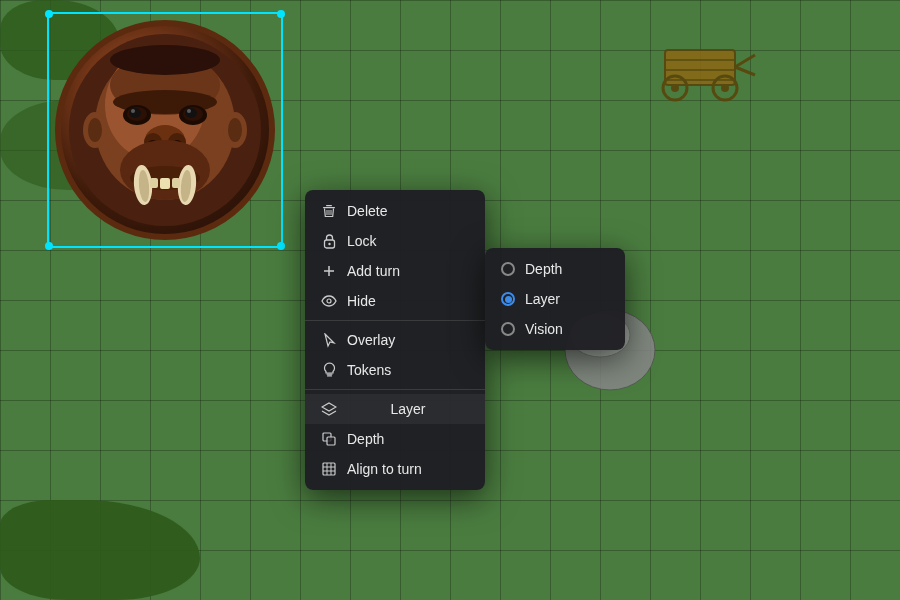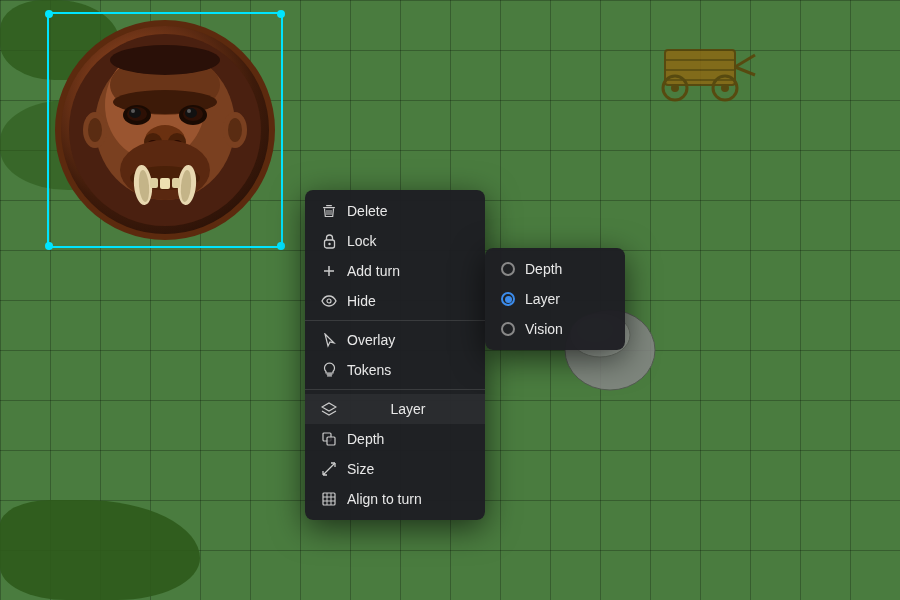--- a/index.html
+++ b/index.html
@@ -386,29 +386,20 @@
   <div class="menu-item">
     <span class="menu-icon">
       <svg width="14" height="14" viewBox="0 0 14 14" fill="none">
         <rect x="1" y="1" width="8" height="8" rx="1" stroke="#ccc" stroke-width="1.2" fill="none"></rect>
         <rect x="5" y="5" width="8" height="8" rx="1" stroke="#ccc" stroke-width="1.2" fill="rgba(30,30,35,0.8)"></rect>
       </svg>
     </span>
     <span class="menu-item-label">Depth</span>
   </div>
 
-  <div class="menu-item">
-    <span class="menu-icon">
-      <svg width="14" height="14" viewBox="0 0 14 14" fill="none">
-        <path d="M1 13L13 1M1 13H5M1 13V9" stroke="#ccc" stroke-width="1.3"></path>
-        <path d="M13 1H9M13 1V5" stroke="#ccc" stroke-width="1.3"></path>
-      </svg>
-    </span>
-    <span class="menu-item-label">Size</span>
-  </div>
 
   <div class="menu-item">
     <span class="menu-icon">
       <svg width="14" height="14" viewBox="0 0 14 14" fill="none">
         <rect x="1" y="1" width="12" height="12" rx="1" stroke="#ccc" stroke-width="1.2" fill="none"></rect>
         <line x1="1" y1="5" x2="13" y2="5" stroke="#ccc" stroke-width="1"></line>
         <line x1="1" y1="9" x2="13" y2="9" stroke="#ccc" stroke-width="1"></line>
         <line x1="5" y1="1" x2="5" y2="13" stroke="#ccc" stroke-width="1"></line>
         <line x1="9" y1="1" x2="9" y2="13" stroke="#ccc" stroke-width="1"></line>
       </svg>

